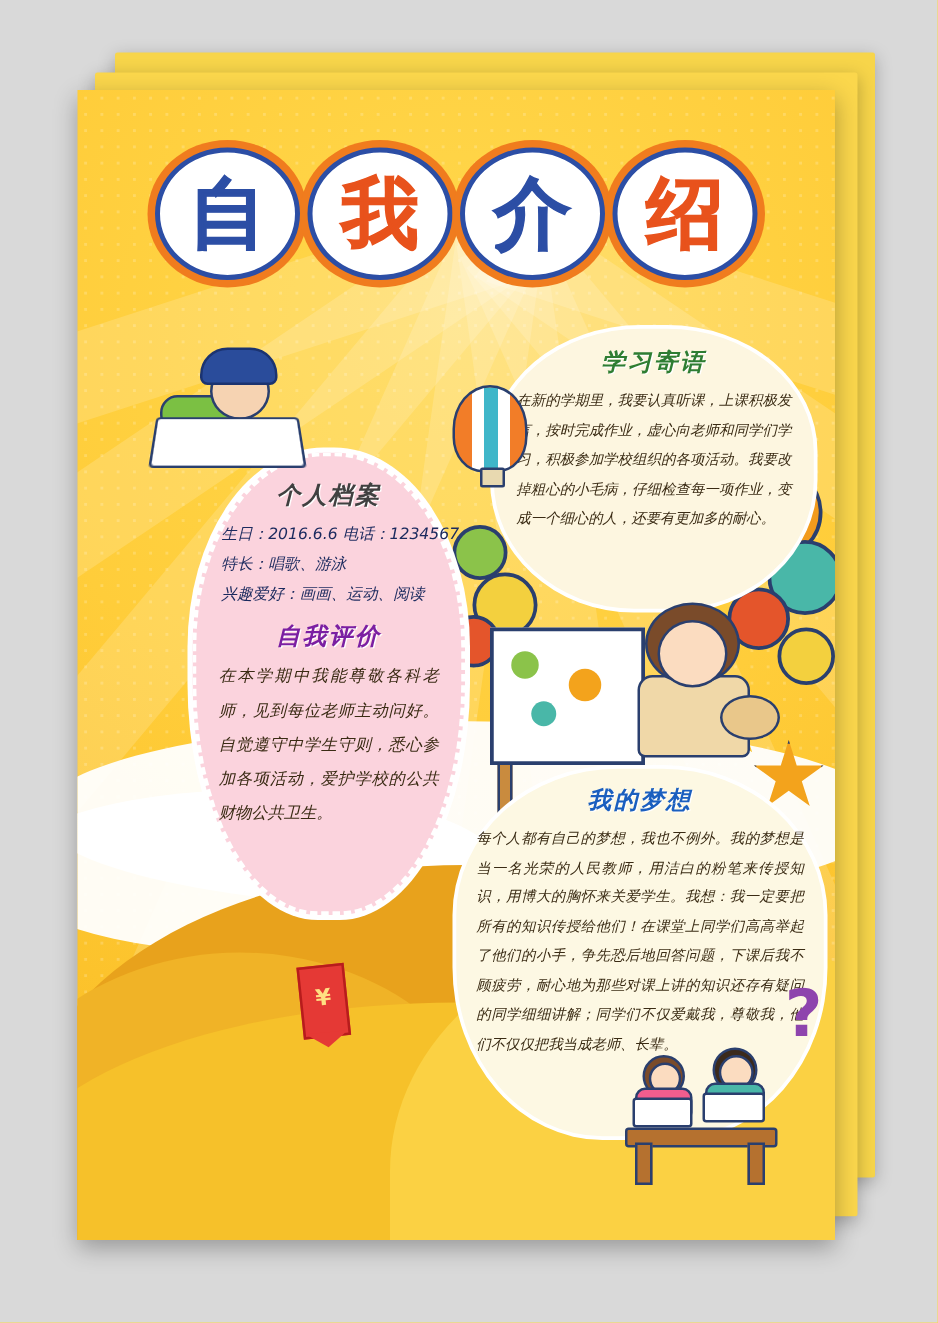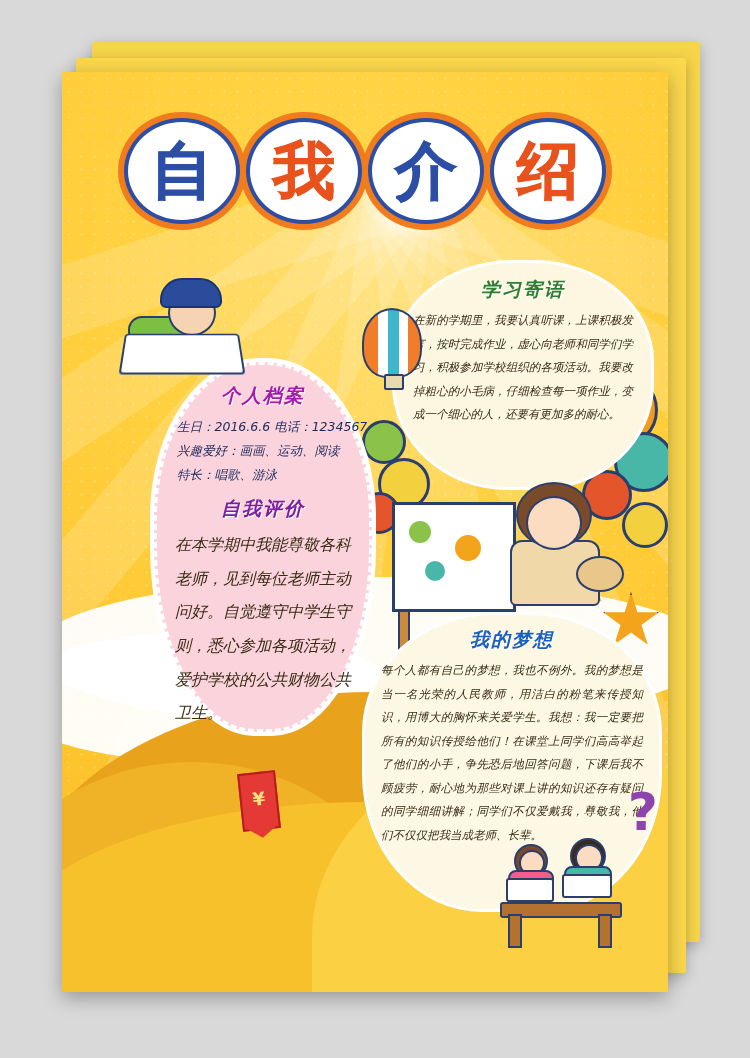--- a/index.html
+++ b/index.html
@@ -110,33 +110,33 @@
     left:300px;top:540px;width:300px;height:300px;
     background:#fdf8e3;
     border-radius:44% 44% 40% 40%/40% 40% 46% 46%;
     border:3px solid #ffffff;
     padding:10px 16px;box-sizing:border-box;
   }
   .hdr{
     text-align:center;font-weight:bold;font-size:19px;
     letter-spacing:2px;margin:2px 0 6px;
   }
-  .hdr-pink{color:#a21caf;text-shadow:1px 1px 0 #fff;}
+  .hdr-pink{color:#404040;text-shadow:1px 1px 0 #fff;}
   .hdr-blue{color:#7b1fa2;text-shadow:1px 1px 0 #fff;}
   .hdr-green{color:#2e7d32;text-shadow:1px 1px 0 #fff;}
   .hdr-ink{color:#1b5fbf;text-shadow:1px 1px 0 #fff;}
   .profile-line{
     font-size:12.5px;color:#1b2a5e;line-height:1.9;
     white-space:nowrap;padding-left:6px;
   }
   .para{
     font-size:11.5px;color:#3a2b14;line-height:2.05;
     text-align:justify;text-justify:inter-ideograph;
   }
-  .para.small{font-size:16px;line-height:2.1;}
+  .para.small{font-size:13px;line-height:2.1;}
 
   
   .balloon{
     position:absolute;left:300px;top:236px;width:56px;height:66px;
     border-radius:50% 50% 40% 40%;
     background:linear-gradient(90deg,#f27d28 0 25%,#ffffff 25% 42%,#3fb6c9 42% 62%,#ffffff 62% 78%,#f27d28 78% 100%);
     border:2px solid #2a3f6e;z-index:10;
   }
   .balloon:after{
     content:"";position:absolute;left:20px;top:64px;width:16px;height:12px;
@@ -268,22 +268,22 @@
   <div class="kid-book">
     <div class="kid-body"></div>
     <div class="kid-head"></div>
     <div class="kid-cap"></div>
     <div class="book-page"></div>
   </div>
 
   <div class="bubble bub-pink">
     <div class="hdr hdr-pink">个人档案</div>
     <div class="profile-line">生日：2016.6.6     电话：1234567</div>
+    <div class="profile-line">特长：唱歌、游泳</div>
     <div class="profile-line">兴趣爱好：画画、运动、阅读</div>
-    <div class="profile-line">特长：唱歌、游泳</div>
 
     <div class="hdr hdr-blue" style="margin-top:10px">自我评价</div>
     <div class="para small" style="padding:0 4px">在本学期中我能尊敬各科老师，见到每位老师主动问好。自觉遵守中学生守则，悉心参加各项活动，爱护学校的公共财物公共卫生。</div>
   </div>
 
   <div class="bubble bub-cream">
     <div class="hdr hdr-green">学习寄语</div>
     <div class="para">在新的学期里，我要认真听课，上课积极发言，按时完成作业，虚心向老师和同学们学习，积极参加学校组织的各项活动。我要改掉粗心的小毛病，仔细检查每一项作业，变成一个细心的人，还要有更加多的耐心。</div>
   </div>
 

